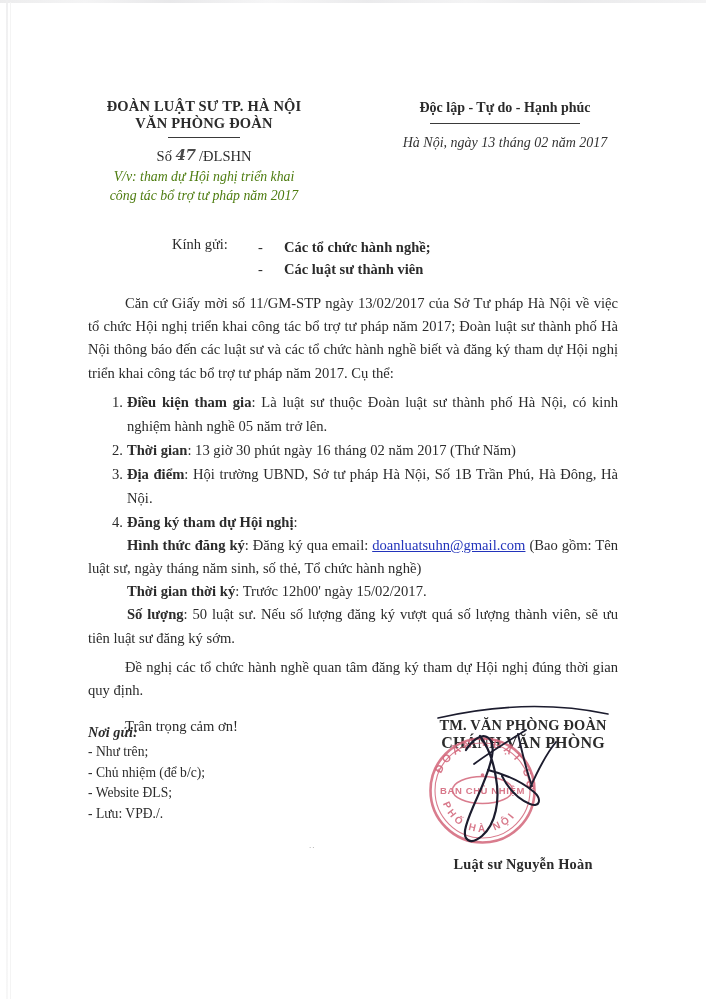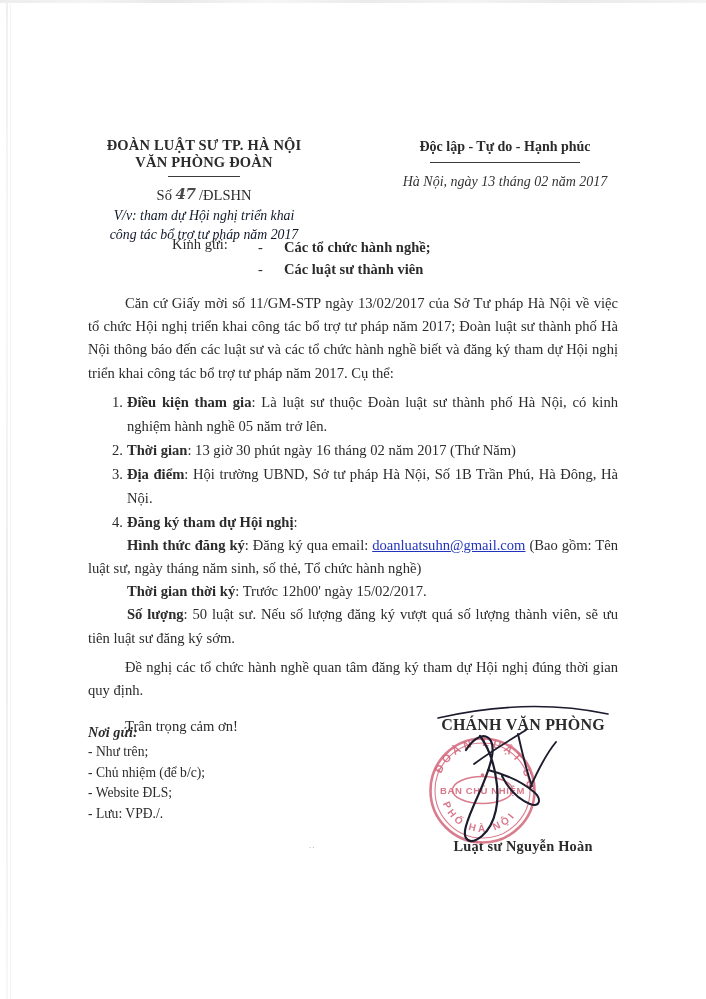--- a/index.html
+++ b/index.html
@@ -46,21 +46,20 @@
     height: 999px;
   }
 
   
   .header {
     position: absolute;
     top: 98px;
     left: 0;
     width: 614px;
     height: 130px;
-    margin-top: 39px;
   }
   .hdr-left {
     position: absolute;
     left: 68px;
     top: 0;
     width: 272px;
     text-align: center;
   }
   .hdr-right {
     position: absolute;
@@ -109,21 +108,21 @@
     position: relative;
     top: -1px;
     letter-spacing: -.5px;
   }
   .subject {
     font-style: italic;
     font-size: 13.8px;
     line-height: 19px;
     text-align: center;
     margin-top: 2px;
-    color: #0f172a;
+    color: #4d7c0f;
   }
   .nation-line1 {
     font-weight: bold;
     font-size: 15px;
     letter-spacing: .1px;
     line-height: 18px;
     white-space: nowrap;
   }
   .nation-line2 {
     font-weight: bold;
@@ -398,20 +397,21 @@
 
       <div class="noi-gui">
         <div class="noi-gui-title"><span>Nơi gửi</span><span>:</span></div>
         <div class="noi-gui-item">- Như trên;</div>
         <div class="noi-gui-item">- Chủ nhiệm (để b/c);</div>
         <div class="noi-gui-item">- Website ĐLS;</div>
         <div class="noi-gui-item">- Lưu: VPĐ./.</div>
       </div>
 
       <div class="sig-block">
+        <div class="sig-title1">TM. VĂN PHÒNG ĐOÀN</div>
         <div class="sig-title2">CHÁNH VĂN PHÒNG</div>
         <div class="sig-name">Luật sư Nguyễn Hoàn</div>
       </div>
 
     </div>
 
     <div class="stamp-layer">
       <svg width="125" height="125" viewBox="0 0 125 125">
         <defs>
           <path id="sealArcTop" d="M 18,62.5 A 44.5,44.5 0 0 1 107,62.5" fill="none"></path>

